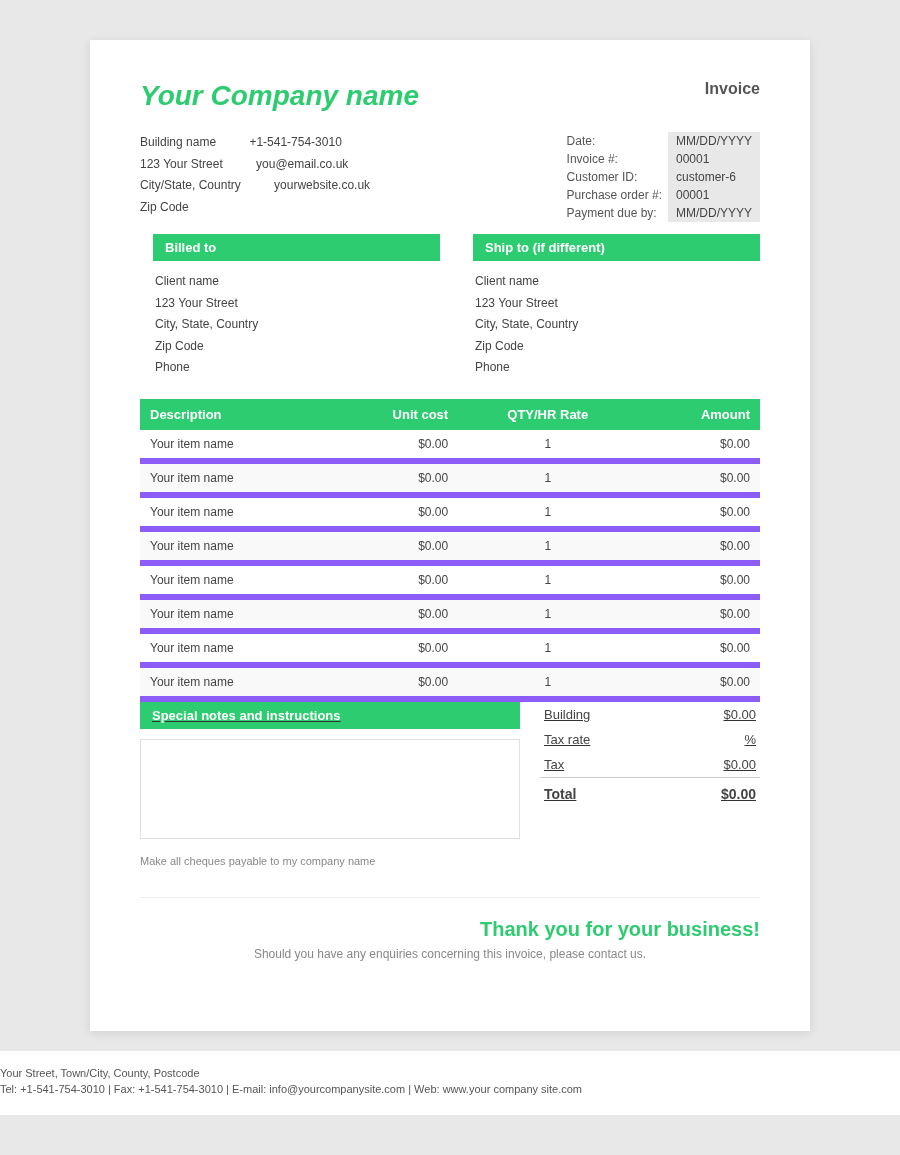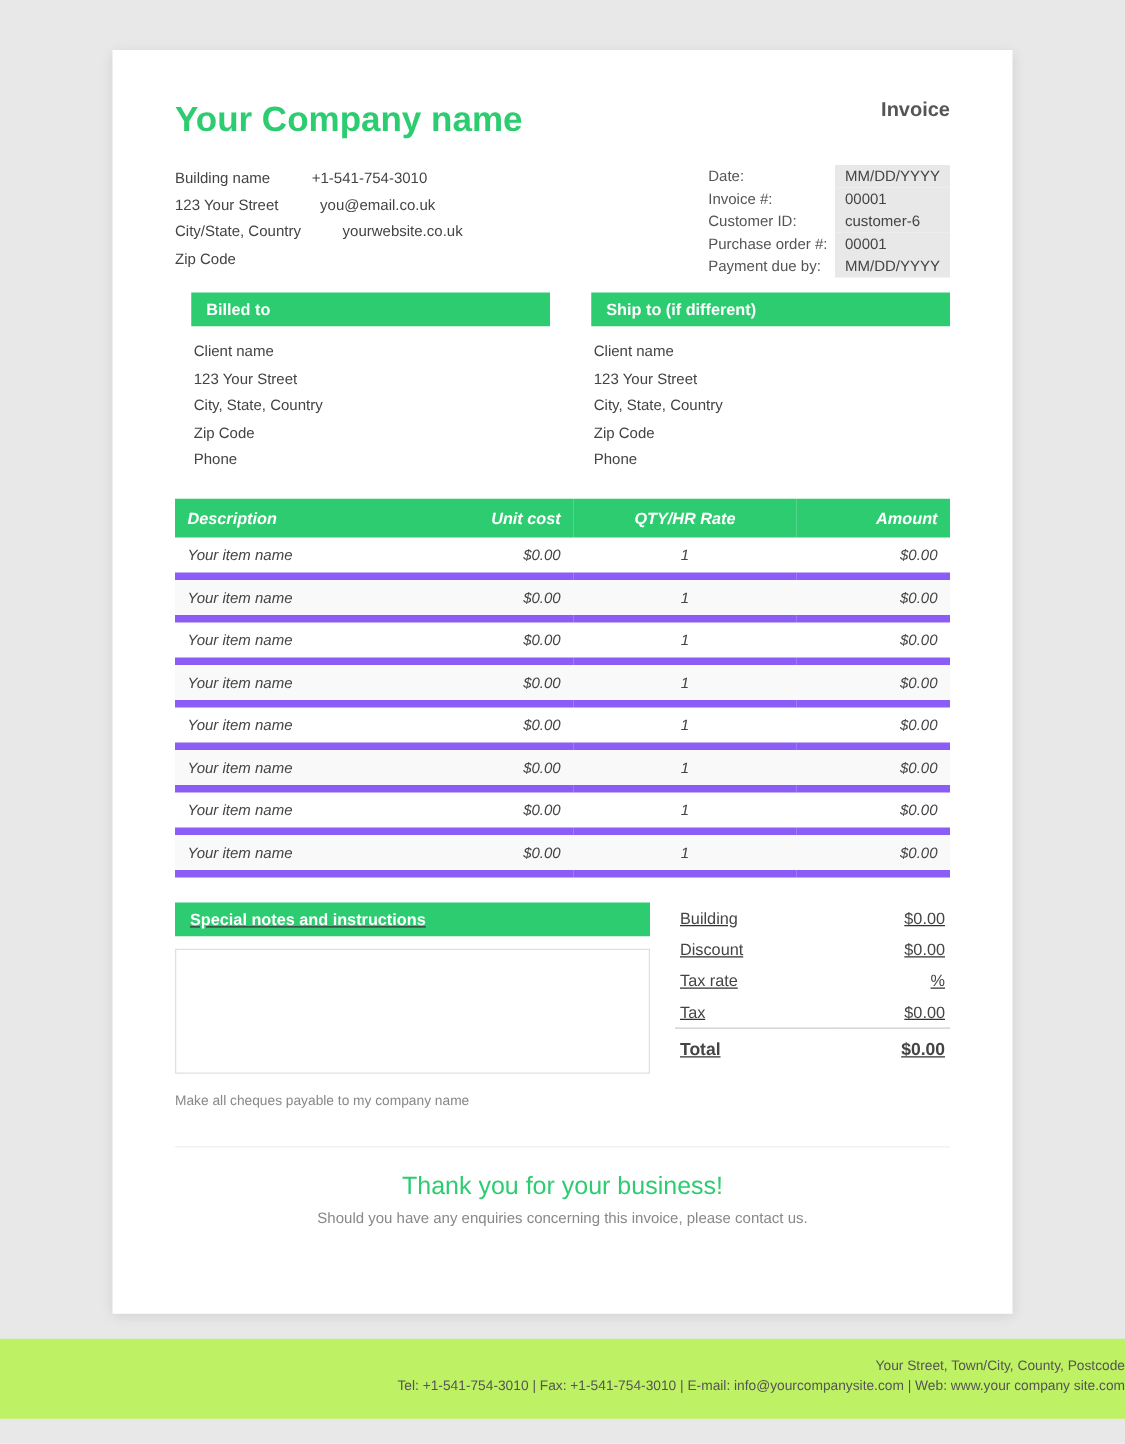--- a/index.html
+++ b/index.html
@@ -24,20 +24,21 @@
     .header {
       display: flex;
       justify-content: space-between;
       align-items: flex-start;
       margin-bottom: 20px;
     }
     .company-name {
       font-size: 28px;
       font-weight: bold;
       color: #2ecc71;
+      font-style: italic;
     }
     .invoice-title {
       font-size: 16px;
       font-weight: bold;
       color: #555;
     }
     
     .info-section {
       display: flex;
       justify-content: space-between;
@@ -91,22 +92,20 @@
     .billing-info {
       font-size: 12px;
       line-height: 1.8;
       color: #444;
       padding-left: 2px;
     }
     
     .items-table {
       width: 100%;
       border-collapse: collapse;
-      margin-bottom: 20px;
-      font-style: italic;
     }
     .items-table thead tr {
       background: #2ecc71;
       color: #fff;
     }
     .items-table thead th {
       padding: 8px 10px;
       font-size: 13px;
       font-weight: bold;
       text-align: left;
@@ -180,33 +179,34 @@
     }
     
     .thank-you-section {
       text-align: center;
       padding: 20px 0;
       border-top: 1px solid #eee;
       margin-bottom: 10px;
     }
     .thank-you-title {
       font-size: 20px;
-      font-weight: normal;
+      font-weight: bold;
       color: #2ecc71;
       margin-bottom: 6px;
+      text-align: right;
     }
     .thank-you-sub {
       font-size: 12px;
       color: #888;
     }
     
     .page-footer-outer {
       width: 900px;
-      background: #bef264;
-      text-align: right;
+      background: #ffffff;
+      text-align: left;
       padding: 16px 0 20px 0;
       font-size: 11px;
       color: #555;
       margin-top: 20px;
     }
     .page-footer-outer .footer-address {
       margin-bottom: 4px;
     }
   </style>
 </head>
@@ -356,24 +356,20 @@
       <div class="notes-content"></div>
     </div>
     <div class="totals-block">
       <table class="totals-table">
         <tbody>
             <tr>
           <td>Building</td>
           <td>$0.00</td>
         </tr>
         <tr>
-          <td>Discount</td>
-          <td>$0.00</td>
-        </tr>
-        <tr>
           <td>Tax rate</td>
           <td>%</td>
         </tr>
         <tr>
           <td>Tax</td>
           <td>$0.00</td>
         </tr>
         <tr class="total-row">
           <td>Total</td>
           <td>$0.00</td>

